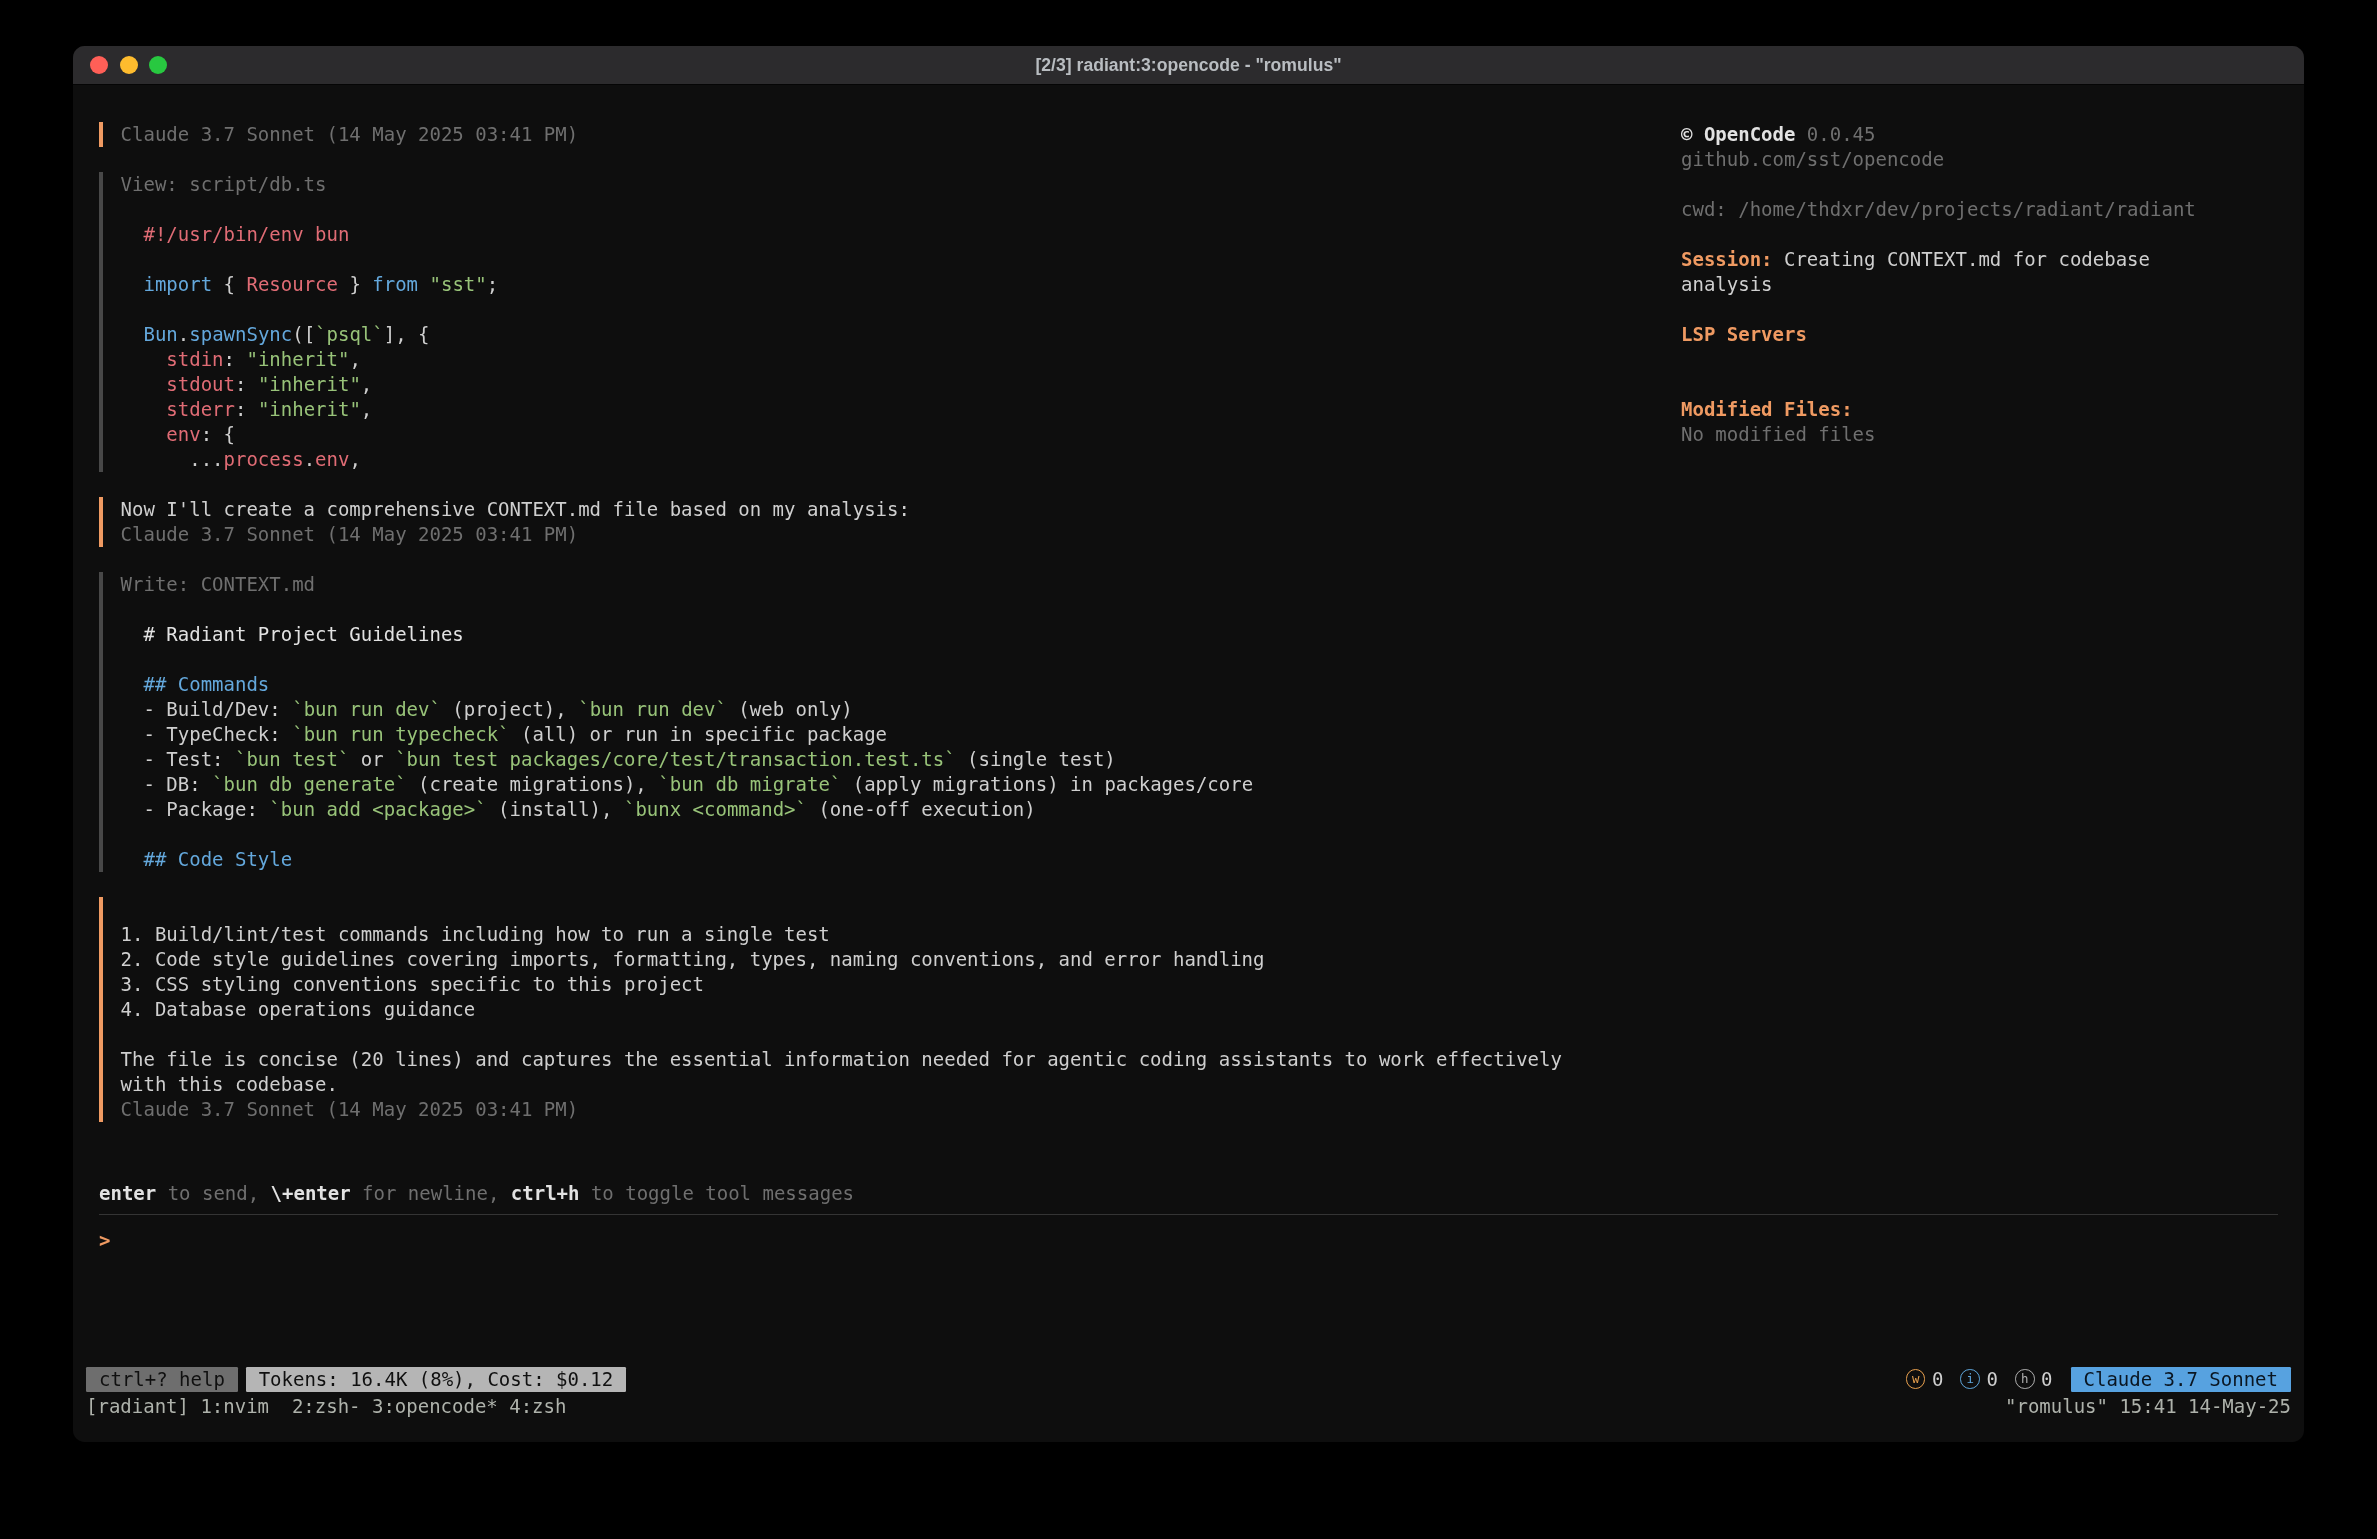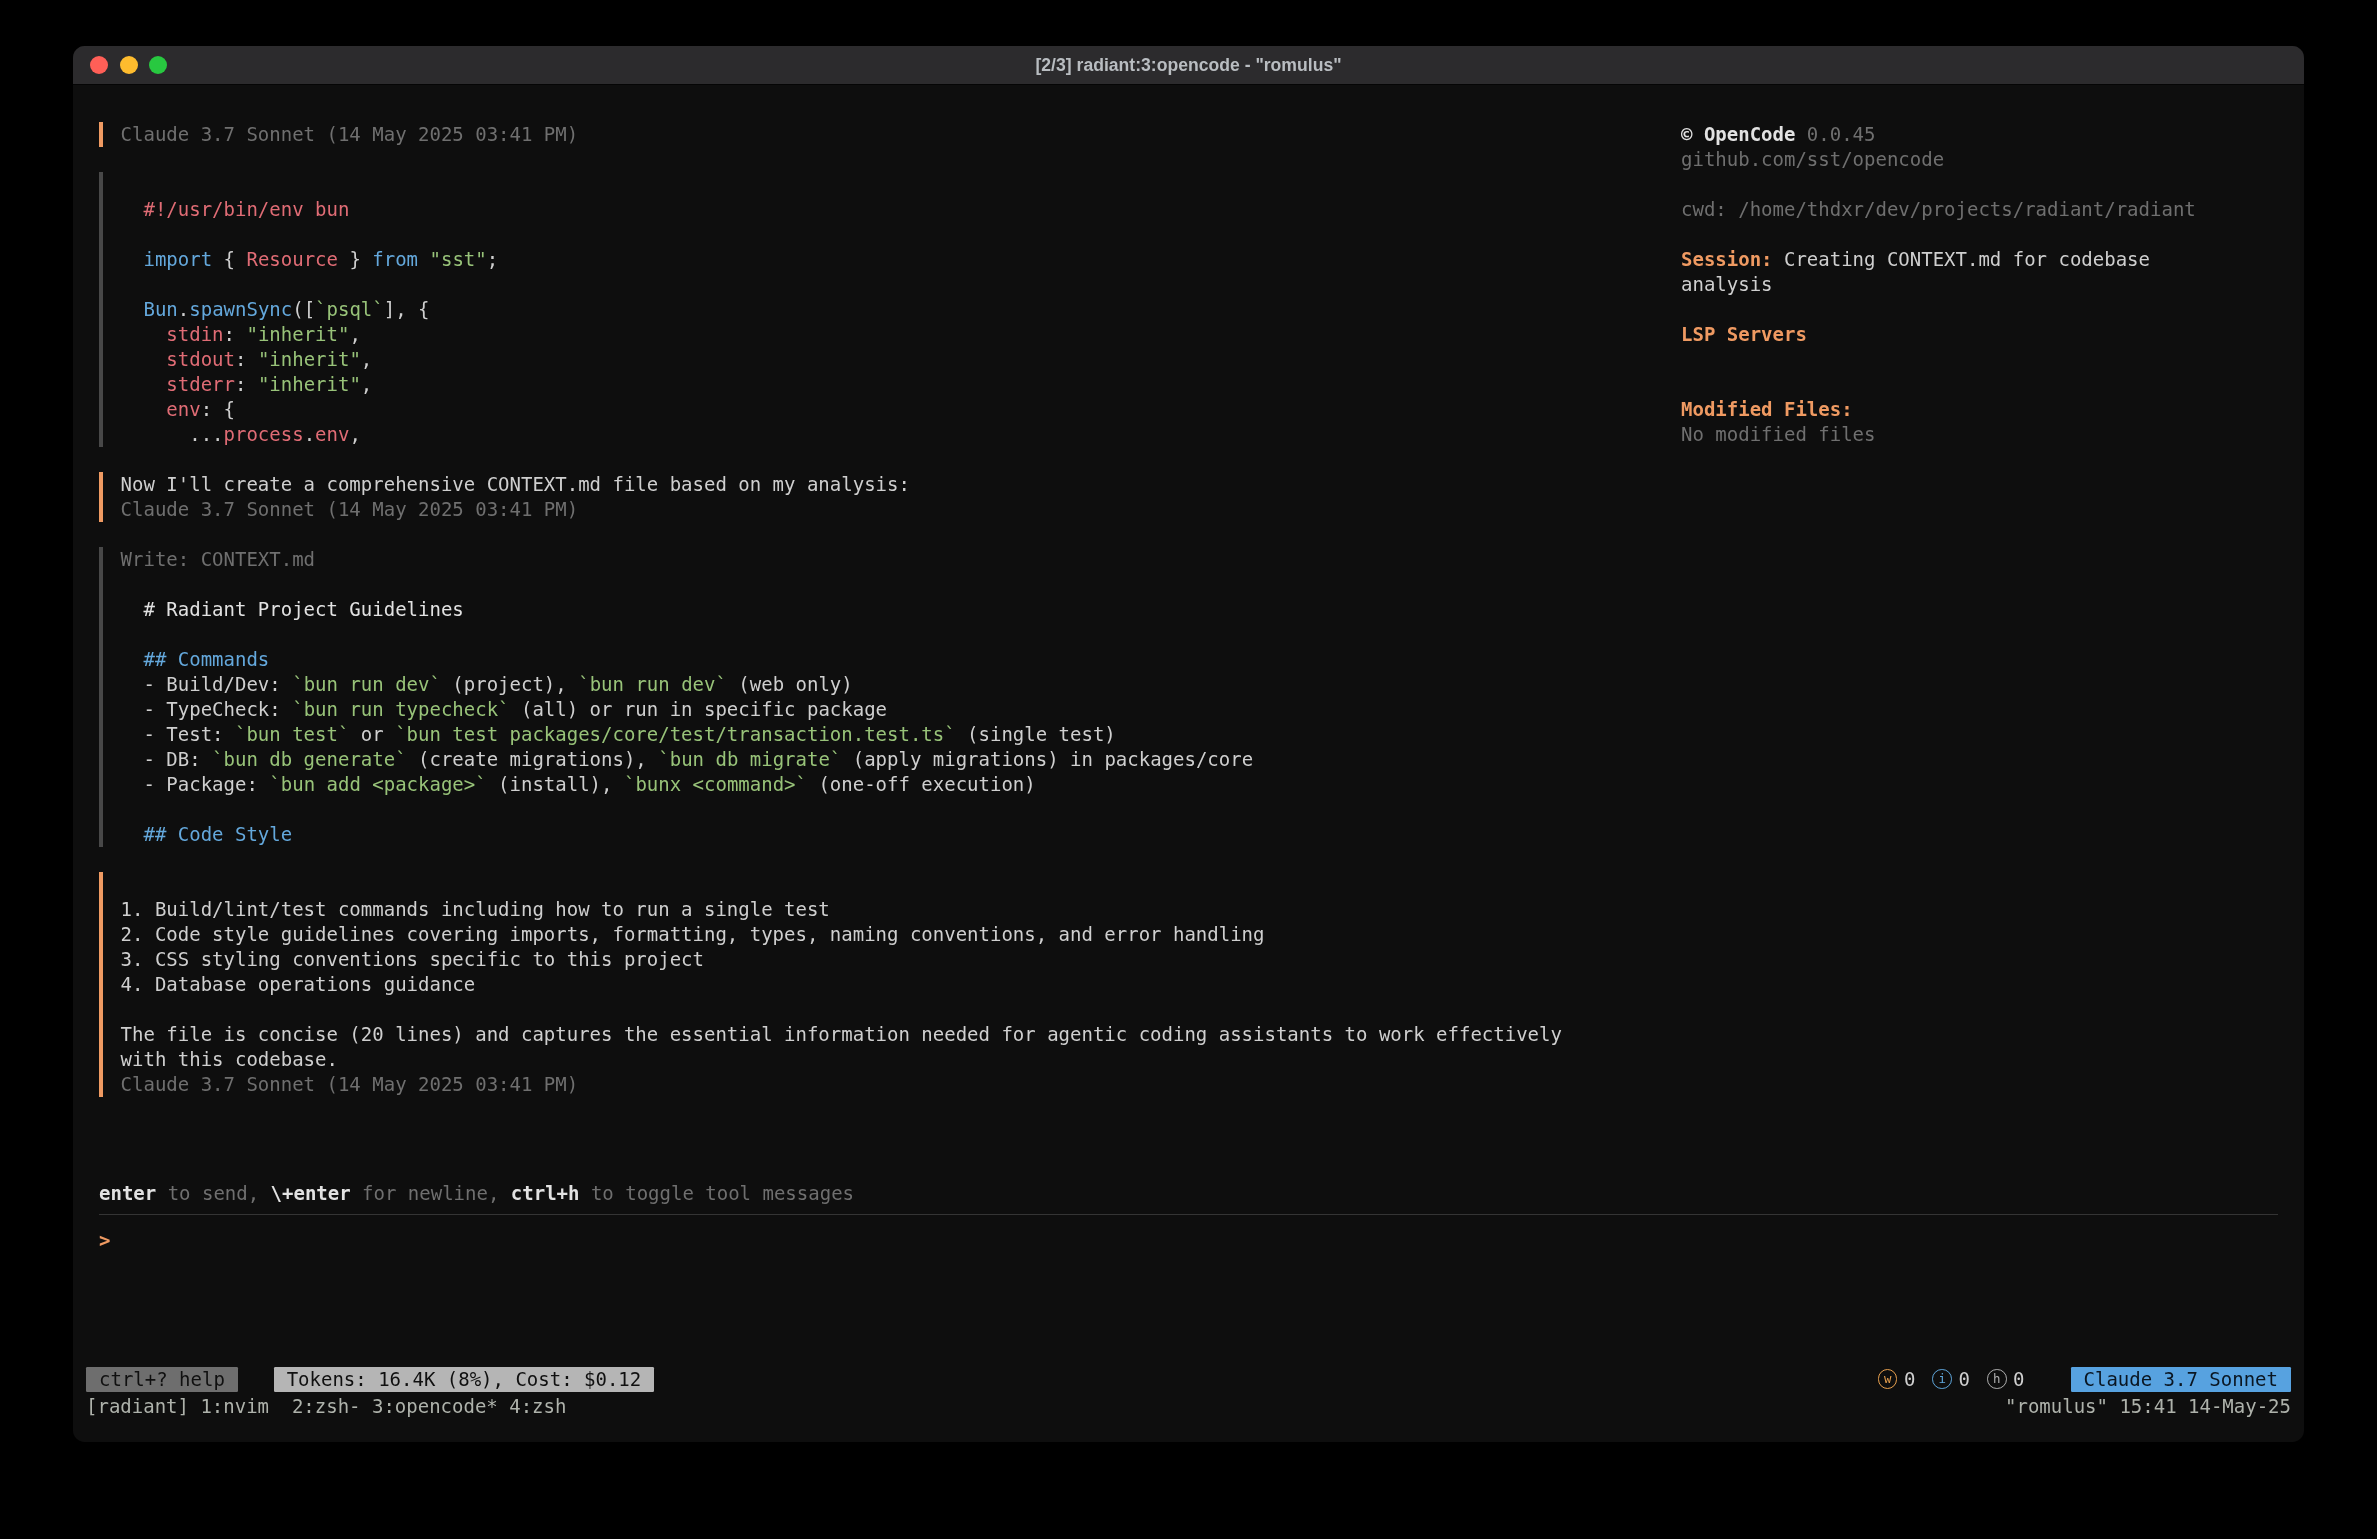--- a/index.html
+++ b/index.html
@@ -48,21 +48,21 @@
 
   .help-line{ flex:none; }
   .input-box{
     flex:none; height:151px; margin-top:7.8px;
     border-top:1.3px solid #343434; padding-top:13px;
   }
   .prompt-symbol{ color:#ef9a62; font-weight:bold; }
 
   .statusbar{
     flex:none; height:29px; display:flex; align-items:center;
-    padding:0 13px; background:#0e0e0e;gap:28px;
+    padding:0 13px; background:#0e0e0e;
   }
   .chip{ height:25px; line-height:25px; padding:0 13px; border-radius:1.3px; white-space:pre; }
   .chip-help{ background:#6e6e6e; color:#101010; margin-right:7.8px; }
   .chip-tokens{ background:#b5b5b5; color:#101010;text-align:center; }
   .status-spacer{ flex:1; }
   .diagnostics{ display:flex; align-items:center; gap:17px; margin-right:18px; }
   .diag{ display:inline-flex; align-items:center; gap:6.5px; }
   .diag-icon{
     display:inline-flex; width:19.6px; height:19.6px; border:1.3px solid currentColor;
     border-radius:50%; align-items:center; justify-content:center;
@@ -91,20 +91,21 @@
     <div class="title-text">[2/3] radiant:3:opencode - "romulus"</div>
   </div>
 
   <div class="content">
     <div class="upper">
       <div class="messages">
           <div class="block bar-orange">
             <div class="line"><span class="seg dim">Claude 3.7 Sonnet (14 May 2025 03:41 PM)</span></div>
           </div>
           <div class="block bar-gray">
+            <div class="line"><span class="seg dim">View: script/db.ts</span></div>
             <div class="line">&nbsp;</div>
             <div class="line"><span class="seg fg">  </span><span class="seg red">#!/usr/bin/env bun</span></div>
             <div class="line">&nbsp;</div>
             <div class="line"><span class="seg fg">  </span><span class="seg blue">import</span><span class="seg fg"> { </span><span class="seg red">Resource</span><span class="seg fg"> } </span><span class="seg blue">from</span><span class="seg fg"> </span><span class="seg green">"sst"</span><span class="seg fg">;</span></div>
             <div class="line">&nbsp;</div>
             <div class="line"><span class="seg fg">  </span><span class="seg blue">Bun</span><span class="seg fg">.</span><span class="seg blue">spawnSync</span><span class="seg fg">([</span><span class="seg green">`psql`</span><span class="seg fg">], {</span></div>
             <div class="line"><span class="seg fg">    </span><span class="seg red">stdin</span><span class="seg fg">: </span><span class="seg green">"inherit"</span><span class="seg fg">,</span></div>
             <div class="line"><span class="seg fg">    </span><span class="seg red">stdout</span><span class="seg fg">: </span><span class="seg green">"inherit"</span><span class="seg fg">,</span></div>
             <div class="line"><span class="seg fg">    </span><span class="seg red">stderr</span><span class="seg fg">: </span><span class="seg green">"inherit"</span><span class="seg fg">,</span></div>
             <div class="line"><span class="seg fg">    </span><span class="seg red">env</span><span class="seg fg">: {</span></div>

